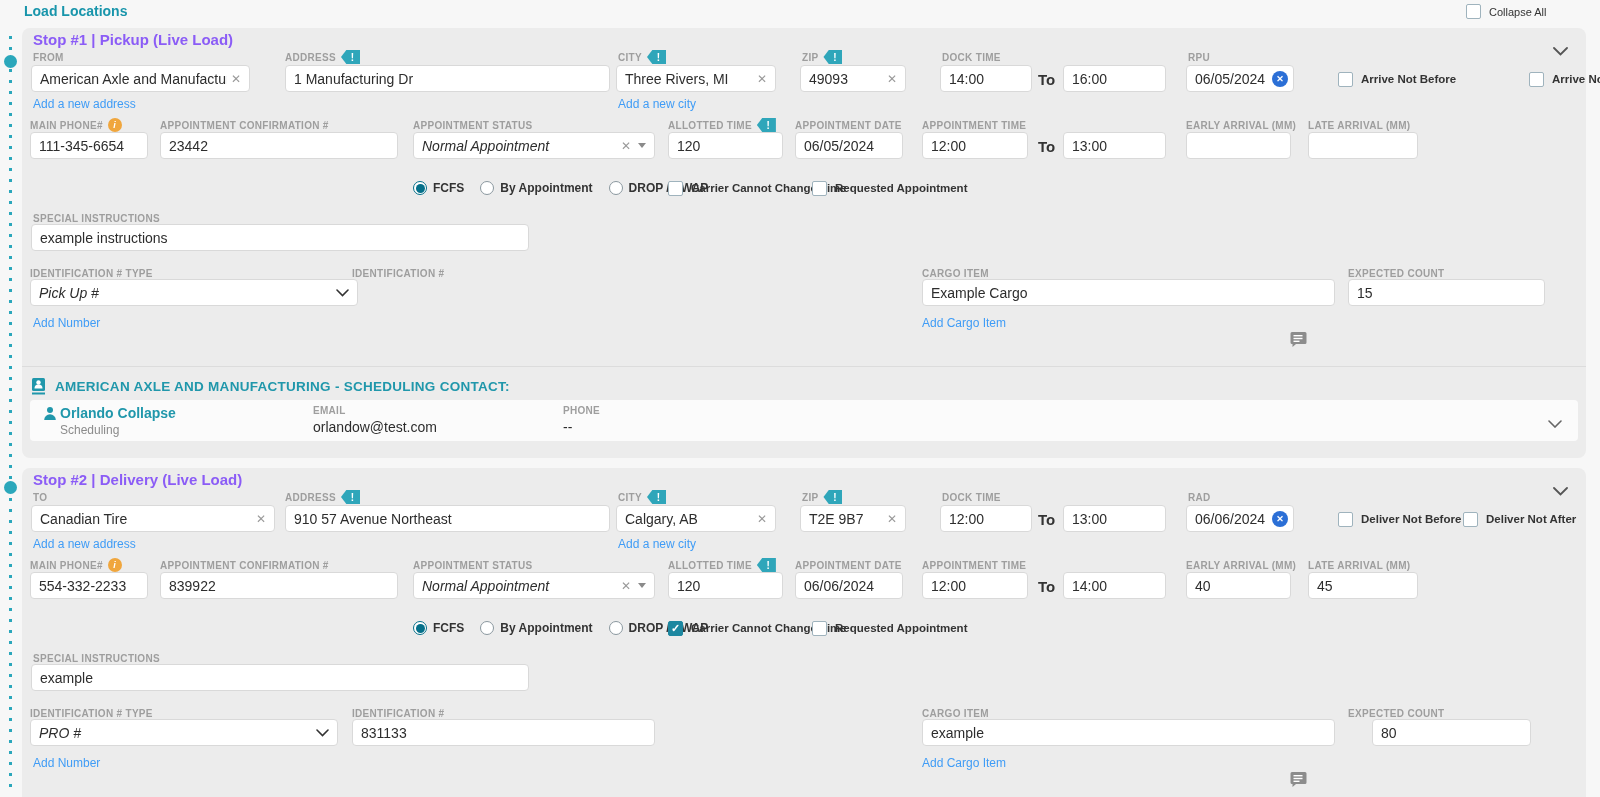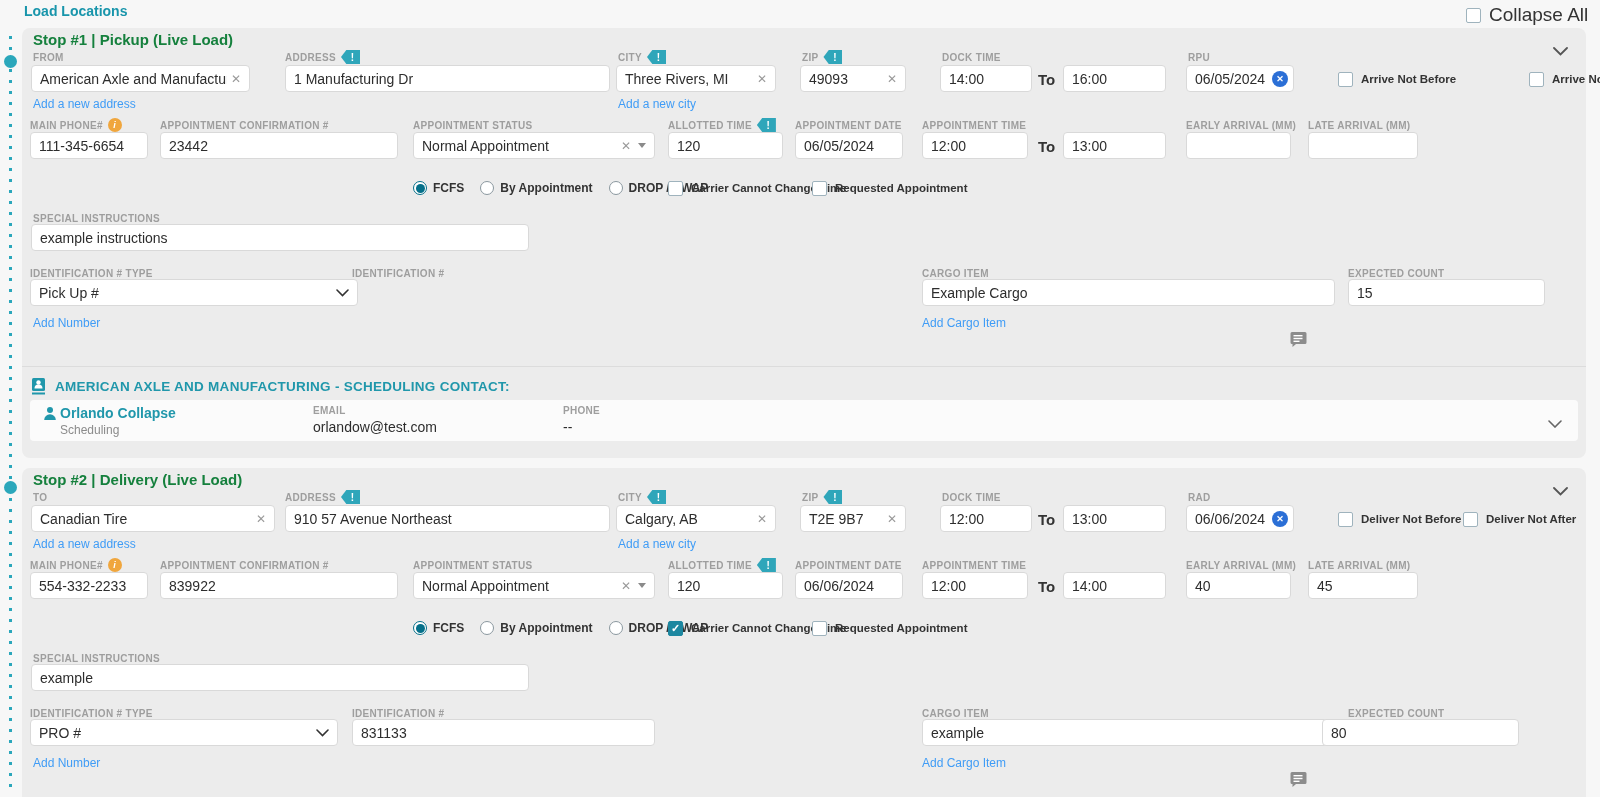--- a/index.html
+++ b/index.html
@@ -1,33 +1,33 @@
 <!DOCTYPE html>
 <html><head>
 <meta charset="utf-8">
 <style>
   html,body{margin:0;padding:0;background:#f7f7f7;font-family:"Liberation Sans",sans-serif;}
   #app{position:relative;width:1600px;height:797px;overflow:hidden;background:#f7f7f7;}
   .page-title{position:absolute;left:24px;top:3px;font-size:14px;font-weight:bold;color:#1895ab;}
-  .collapse-all{position:absolute;left:1466px;top:4px;display:flex;align-items:center;gap:8px;font-size:19px;color:#333;}
+  .collapse-all{position:absolute;left:1466px;top:4px;display:flex;align-items:center;gap:8px;font-size:11px;color:#333;}
   
   .timeline{position:absolute;left:8px;top:32px;width:5px;height:763px;
     background-image:radial-gradient(circle,#2ba7bb 1.6px,transparent 1.9px);
     background-size:5px 11px;background-repeat:repeat-y;}
   .big-dot{position:absolute;left:4px;width:13px;height:13px;border-radius:50%;background:#2ba7bb;}
   
   .card{position:absolute;left:22px;width:1564px;height:430px;background:#ececec;border-radius:8px;}
-  .hdr{position:absolute;left:11px;top:3px;font-size:15px;font-weight:bold;color:#15803d;}
+  .hdr{position:absolute;left:11px;top:3px;font-size:15px;font-weight:bold;color:#8b5cf6;}
   .chev-top{position:absolute;right:18px;top:14px;cursor:pointer;}
   .lbl{position:absolute;font-size:10px;font-weight:700;color:#9e9e9e;letter-spacing:.03em;display:flex;align-items:center;gap:5px;height:14px;white-space:nowrap;}
   .warn{width:19px;height:14px;background:#2fa6ba;color:#fff;font-size:10px;font-weight:bold;display:flex;align-items:center;justify-content:center;clip-path:polygon(0 50%,28% 0,100% 0,100% 100%,28% 100%);padding-left:4px;box-sizing:border-box;}
   .info{width:14px;height:14px;border-radius:50%;background:#f0a63d;color:#fff;font-size:9px;font-weight:bold;display:flex;align-items:center;justify-content:center;font-style:italic;}
   .field{position:absolute;height:27px;background:#fff;border:1px solid #d9d9d9;border-radius:4px;box-sizing:border-box;display:flex;align-items:center;padding:0 8px;}
   .field input{border:none;outline:none;flex:1;font-family:"Liberation Sans",sans-serif;font-size:14px;color:#2d2d2d;background:transparent;min-width:0;padding:0;}
-  .val{flex:1;font-size:14px;color:#2d2d2d;white-space:nowrap;overflow:hidden;}
+  .val{flex:1;font-size:14px;color:#2d2d2d;white-space:nowrap;overflow:hidden;font-style:italic;}
   .clear{color:#9a9a9a;font-size:12px;margin-left:4px;cursor:pointer;line-height:1;}
   .bluex{width:16px;height:16px;min-width:16px;border-radius:50%;background:#2b6fd6;color:#fff;font-size:9px;font-weight:bold;display:flex;align-items:center;justify-content:center;margin-left:4px;cursor:pointer;}
   .dd-tri{width:0;height:0;border-left:4px solid transparent;border-right:4px solid transparent;border-top:5px solid #8a8a8a;margin-left:7px;}
   .to-lbl{position:absolute;font-size:15px;font-weight:600;color:#333;}
   .link{position:absolute;font-size:12px;color:#3f9cf6;cursor:pointer;white-space:nowrap;text-decoration:none;}
   .radio-row{position:absolute;display:flex;align-items:center;height:16px;}
   .opt{display:flex;align-items:center;margin-right:16px;font-size:12px;font-weight:600;color:#333;cursor:pointer;}
   .radio{width:14px;height:14px;min-width:14px;border:1.5px solid #8b989f;border-radius:50%;background:#fff;box-sizing:border-box;margin-right:6px;position:relative;}
   .radio.sel{border-color:#04708a;}
   .radio.sel::after{content:"";position:absolute;inset:1.5px;background:#04708a;border-radius:50%;}
@@ -456,21 +456,21 @@
     <div class="lbl" style="left:900px;top:238px">
         <span>CARGO ITEM</span>
       </div>
     <div class="field" style="left:900px;top:251px;width:413px">
       <input value="example" style="">
     </div>
     <a class="link" style="left:900px;top:288px">Add Cargo Item</a>
     <div class="lbl" style="left:1326px;top:238px">
         <span>EXPECTED COUNT</span>
       </div>
-    <div class="field" style="left:1300px;top:251px;width:197px">
+    <div class="field" style="left:1350px;top:251px;width:159px">
       <input value="80" style="">
     </div>
 
     <div class="note-icon" style="left:1268px;top:303px">
       <svg width="17" height="17" viewBox="0 0 17 17">
           <path d="M2 1h13a1.5 1.5 0 0 1 1.5 1.5v9A1.5 1.5 0 0 1 15 13H6l-3.5 3v-3H2A1.5 1.5 0 0 1 .5 11.5v-9A1.5 1.5 0 0 1 2 1z" fill="#8c8c8c"></path>
           <rect x="3.5" y="4" width="9" height="1.4" fill="#fff"></rect>
           <rect x="3.5" y="6.8" width="9" height="1.4" fill="#fff"></rect>
           <rect x="3.5" y="9.6" width="6" height="1.4" fill="#fff"></rect>
         </svg>

